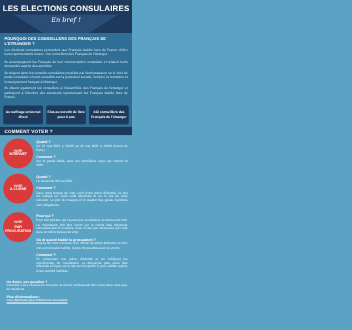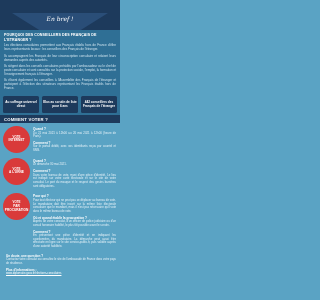--- a/index.html
+++ b/index.html
@@ -91,20 +91,21 @@
   .f-txt{color:#e6f2f8;font-size:2.8px;line-height:3.6px;margin-bottom:2px;text-align:justify;}
   .f-link{color:#ffffff;font-size:2.8px;line-height:3.6px;text-decoration:underline;}
 </style>
 </head>
 <body>
 
 <div class="poster">
 
   <div class="header">
     <div class="header-chevron"></div>
+    <div class="title">LES ELECTIONS CONSULAIRES</div>
     <div class="subtitle">En bref !</div>
   </div>
 
   <div class="infoblock">
     <div class="infoblock-inner">
       <div class="ib-head">POURQUOI DES CONSEILLERS DES FRANÇAIS DE L'ETRANGER ?</div>
       <div class="ib-para">Les élections consulaires permettent aux Français établis hors de France d'élire leurs représentants locaux : les conseillers des Français de l'étranger.</div>
       <div class="ib-para">Ils accompagnent les Français de leur circonscription consulaire et relaient leurs demandes auprès des autorités.</div>
       <div class="ib-para">Ils siègent dans les conseils consulaires présidés par l'ambassadeur ou le chef de poste consulaire et sont consultés sur la protection sociale, l'emploi, la formation et l'enseignement français à l'étranger.</div>
       <div class="ib-para">Ils élisent également les conseillers à l'Assemblée des Français de l'étranger et participent à l'élection des sénateurs représentant les Français établis hors de France.</div>

